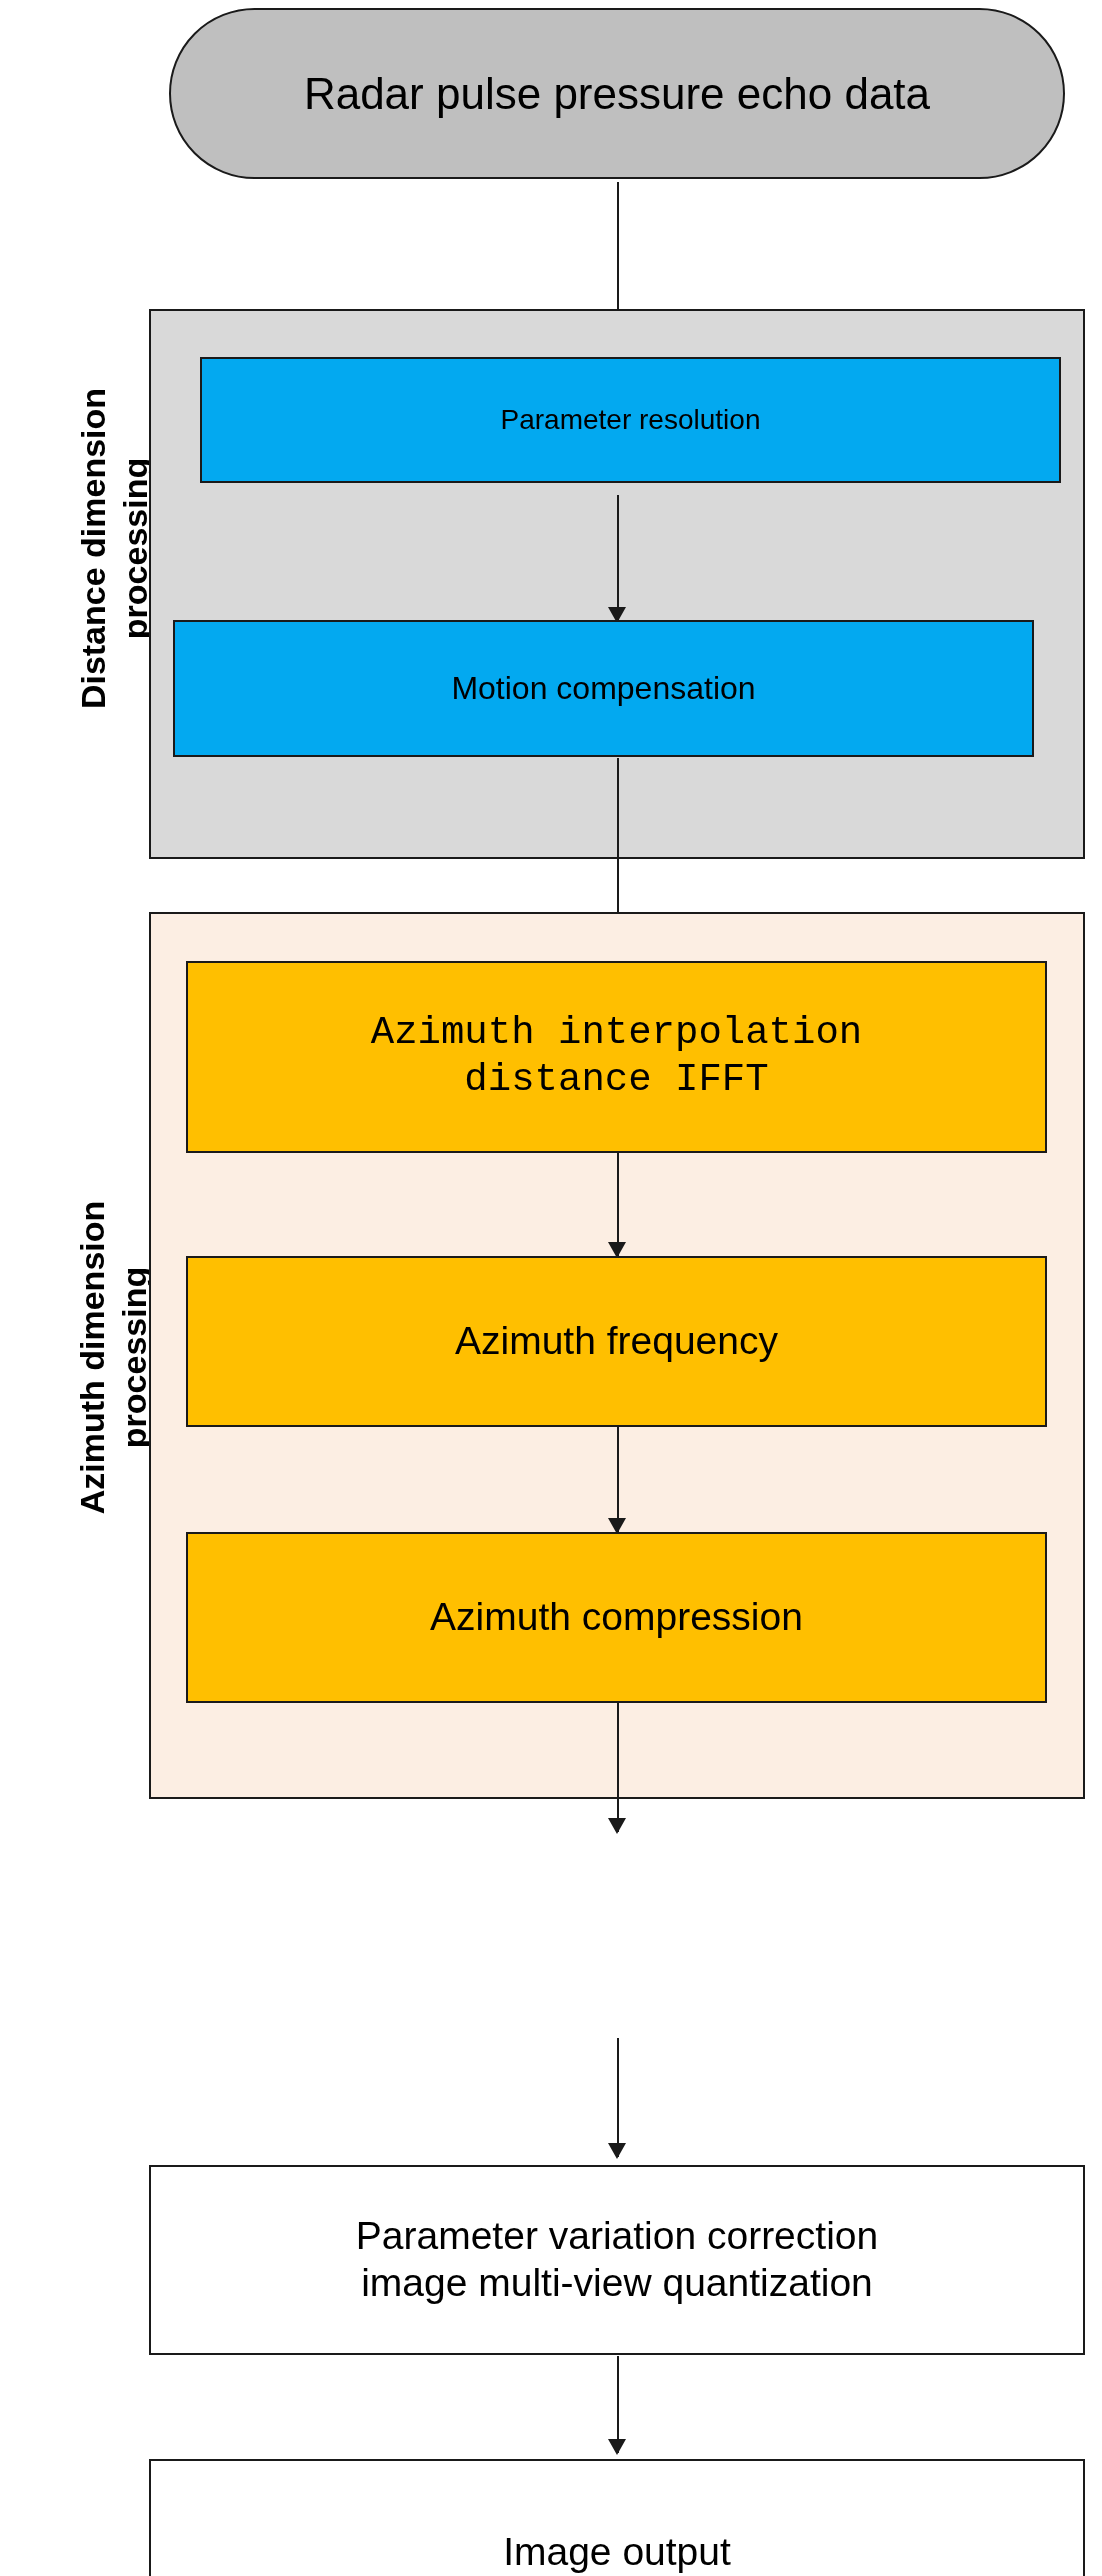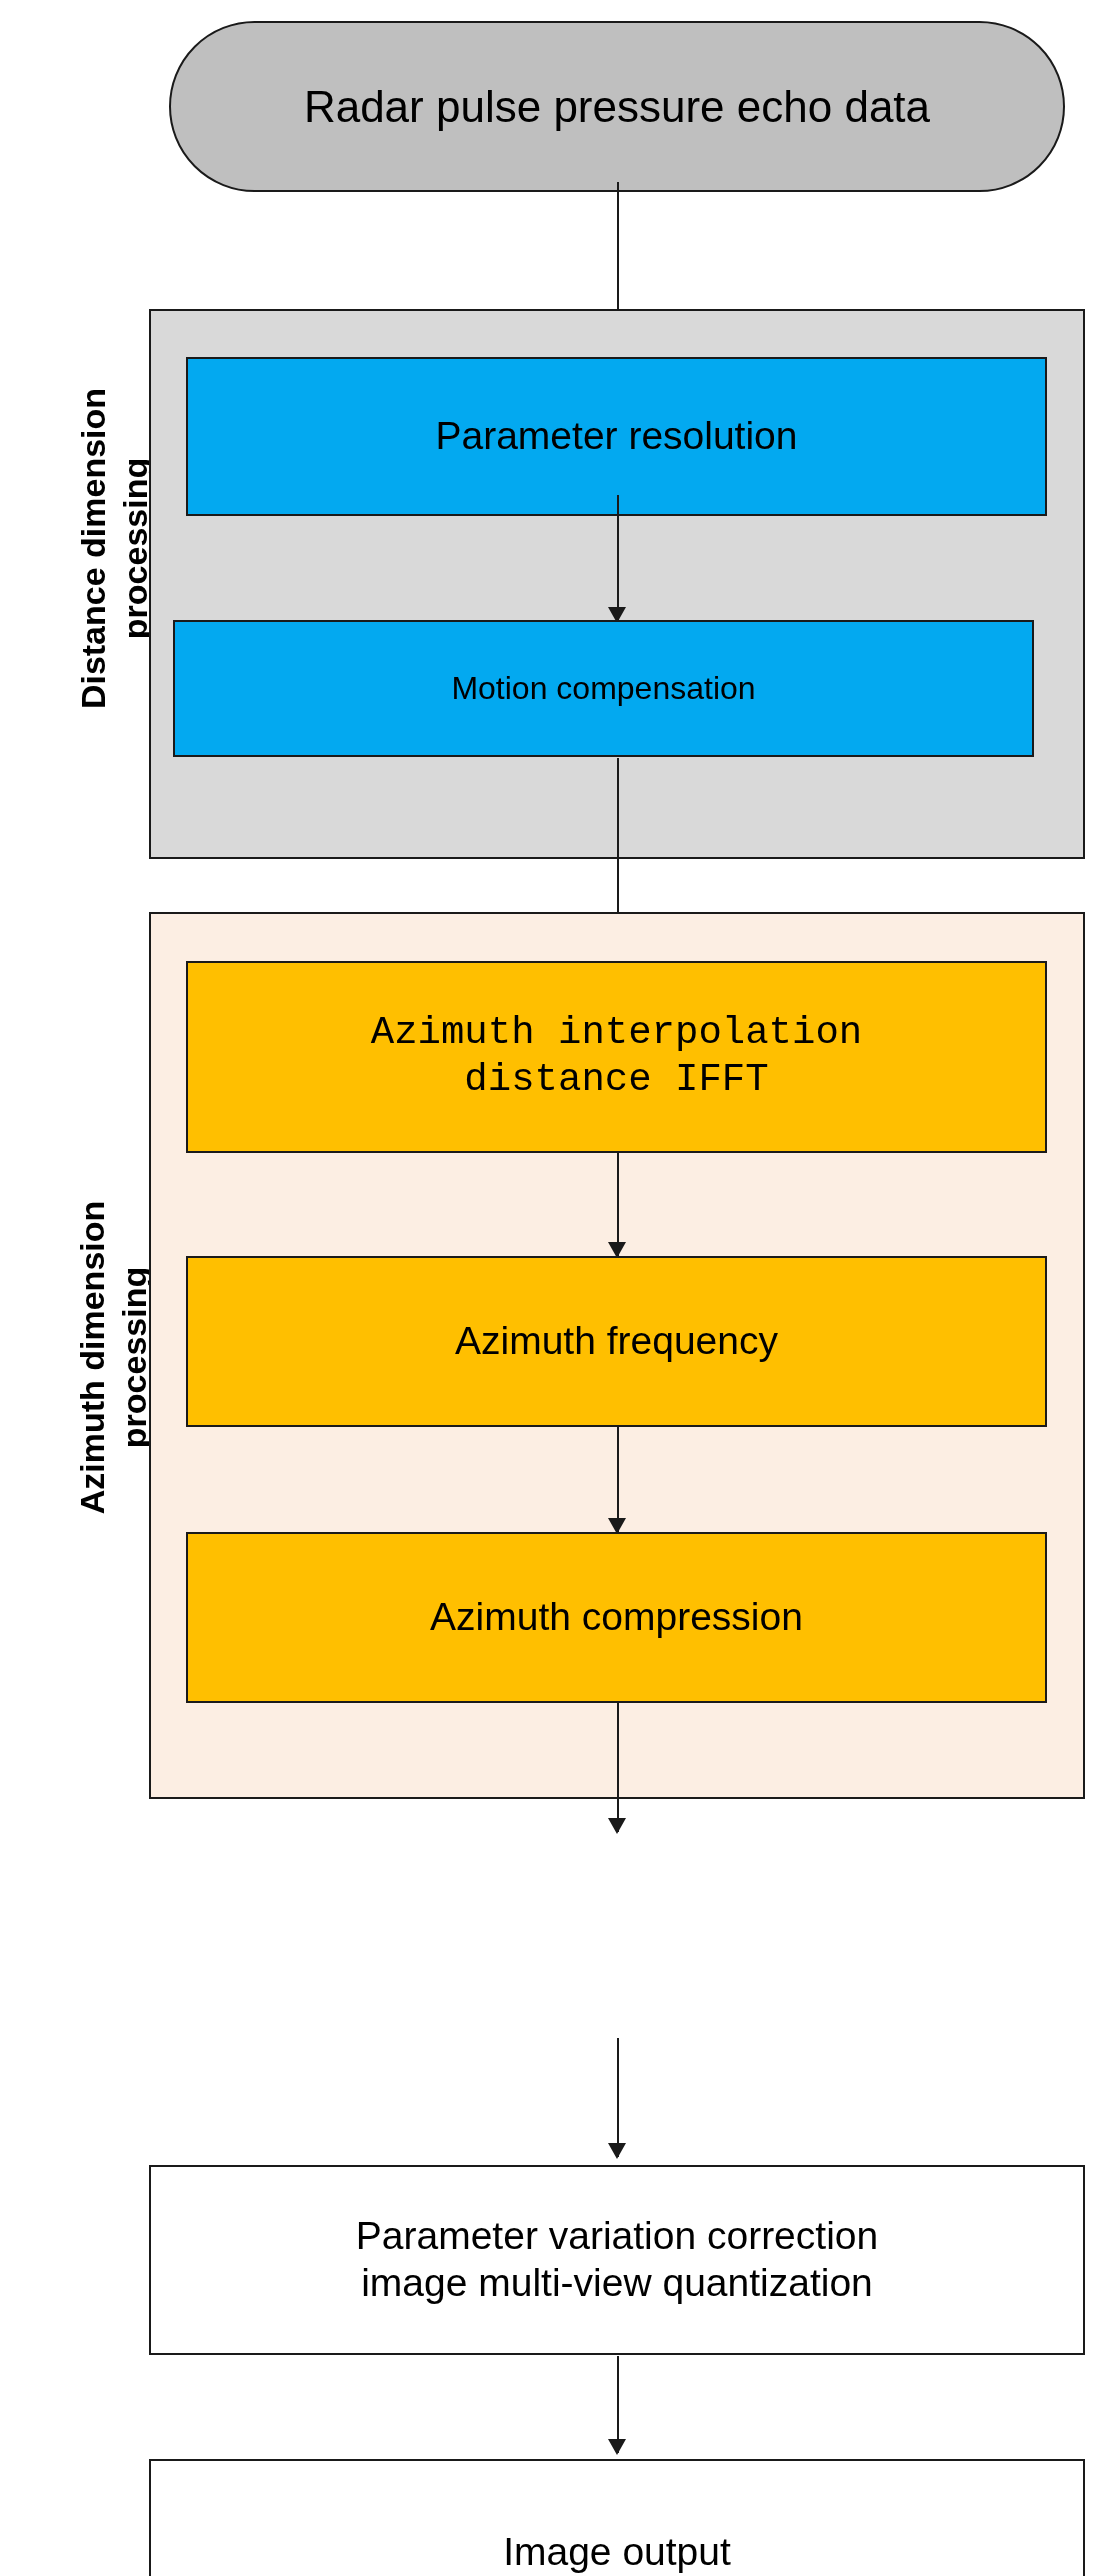--- a/index.html
+++ b/index.html
@@ -94,38 +94,38 @@
     border-left: 9.7px solid transparent;
     border-right: 9.7px solid transparent;
     border-top: 16px solid #1a1a1a;
   }
 </style>
 </head>
 <body>
 
 <div id="canvas">
 
-  <div class="terminator" style="left:169px; top:21px; width:896px; height:171px; font-size:44px;">
+  <div class="terminator" style="left:169px; top:8px; width:896px; height:171px; font-size:44px;">
     <span>Radar pulse pressure echo data</span>
   </div>
 
   <div class="arrow" style="left:617px; top:182px; height:176px;">
     <div class="shaft"></div>
     <div class="head"></div>
   </div>
 
   <div class="rail-label" style="left:-190px; top:504px; width:532px; height:89px; font-size:34px;">
     <span>Distance dimension
 processing</span>
   </div>
 
   <div class="group-box group-grey" style="left:149px; top:309px; width:936px; height:550px;">
   </div>
 
-  <div class="node node-blue" style="left:186px; top:357px; width:861px; height:159px; font-size:39px;">
+  <div class="node node-blue" style="left:200px; top:357px; width:861px; height:126px; font-size:28px;">
     <span>Parameter resolution</span>
   </div>
 
   <div class="arrow" style="left:617px; top:495px; height:126px;">
     <div class="shaft"></div>
     <div class="head"></div>
   </div>
 
   <div class="node node-blue" style="left:173px; top:620px; width:861px; height:137px; font-size:32px;">
     <span>Motion compensation</span>

